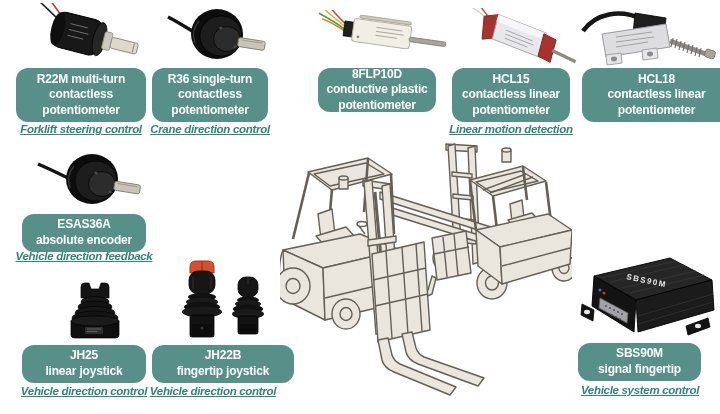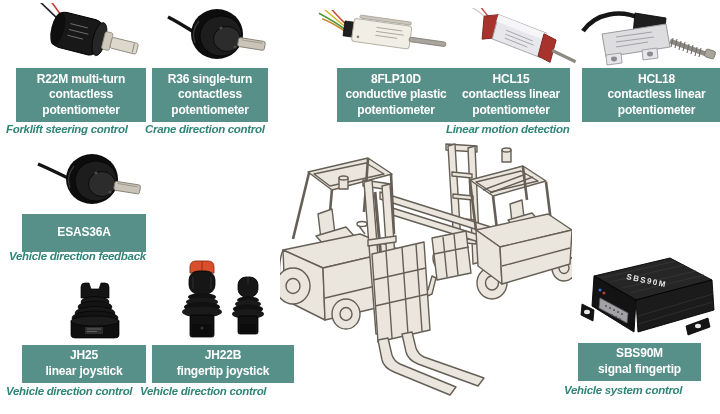--- a/index.html
+++ b/index.html
@@ -7,42 +7,43 @@
   body {
     font-family:"Liberation Sans", sans-serif;
     background:#ffffff;
     position:relative;
     overflow:hidden;
   }
   .stage { position:absolute; left:0; top:0; width:720px; height:414px; }
   .abs { position:absolute; }
   .label-box {
     background:#579089;
-    border-radius:0;
+    border-radius:12px;
     color:#ffffff;
     display:flex;
     flex-direction:column;
     justify-content:center;
     align-items:center;
     text-align:center;
     font-weight:bold;
     font-size:12px;
     line-height:1.3;
     letter-spacing:-0.2px;
     cursor:pointer;
   }
   .label-box span { display:block; white-space:nowrap; }
   .caption {
     color:#2f8577;
     font-weight:bold;
     font-style:italic;
     font-size:11.5px;
     letter-spacing:-0.3px;
-    text-align:left;
+    text-align:center;
     white-space:nowrap;
+    text-decoration:underline;
   }
   svg { display:block; }
 </style>
 </head>
 <body>
 
 <div class="stage">
 
   <svg class="abs" style="left:20px;top:3px" width="126" height="63" viewBox="0 0 126 63">
     <g transform="rotate(14 63 32)">
@@ -268,40 +269,41 @@
     <span>contactless</span>
     <span>potentiometer</span>
   </div>
 
   <div class="label-box abs" style="left:152px;top:68px;width:116px;height:54px">
     <span>R36 single-turn</span>
     <span>contactless</span>
     <span>potentiometer</span>
   </div>
 
-  <div class="label-box abs" style="left:337px;top:68px;width:118px;height:54px">
+  <div class="label-box abs" style="left:318px;top:68px;width:118px;height:44px">
     <span>8FLP10D</span>
     <span>conductive plastic</span>
     <span>potentiometer</span>
   </div>
 
   <div class="label-box abs" style="left:452px;top:68px;width:118px;height:54px">
     <span>HCL15</span>
     <span>contactless linear</span>
     <span>potentiometer</span>
   </div>
 
   <div class="label-box abs" style="left:582px;top:68px;width:149px;height:54px">
     <span>HCL18</span>
     <span>contactless linear</span>
     <span>potentiometer</span>
   </div>
 
   <div class="label-box abs" style="left:22px;top:214px;width:124px;height:38px">
     <span>ESAS36A</span>
+    <span>absolute encoder</span>
   </div>
 
   <div class="label-box abs" style="left:22px;top:345px;width:124px;height:38px">
     <span>JH25</span>
     <span>linear joystick</span>
   </div>
 
   <div class="label-box abs" style="left:152px;top:345px;width:142px;height:38px">
     <span>JH22B</span>
     <span>fingertip joystick</span>

